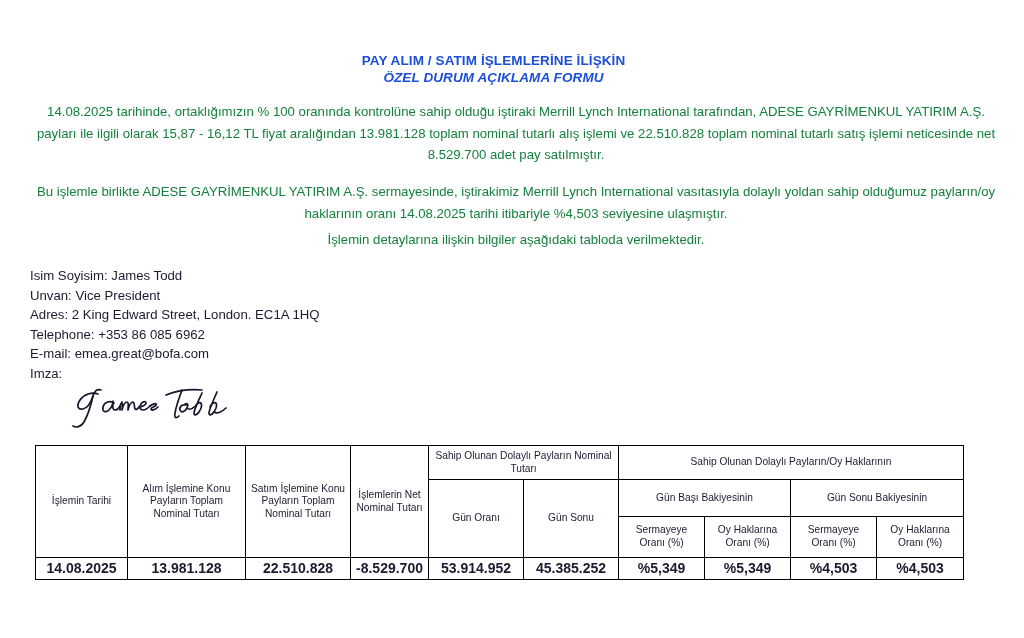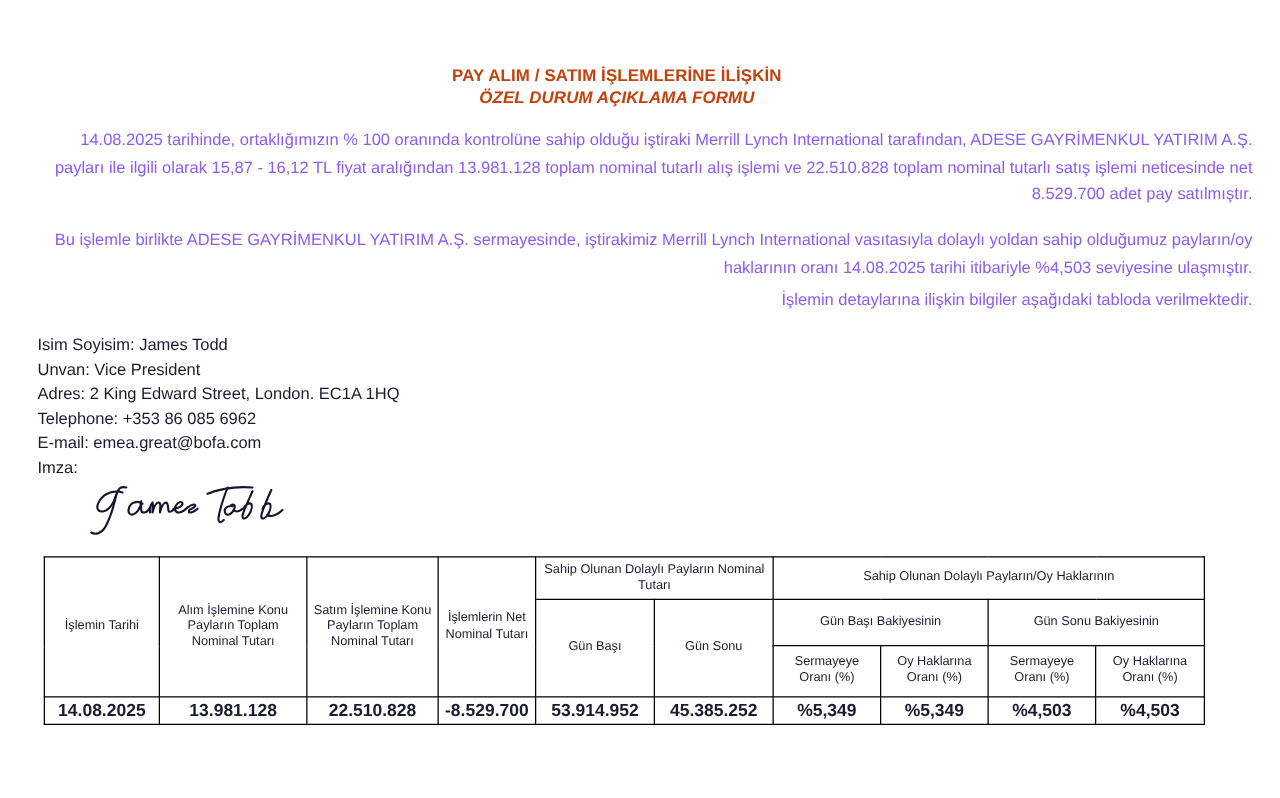--- a/index.html
+++ b/index.html
@@ -26,38 +26,38 @@
   .doc-title {
     position: absolute;
     left: 0;
     top: 52px;
     width: 987px;
     text-align: center;
     font-size: 13.5px;
     font-weight: bold;
     line-height: 17px;
     letter-spacing: 0.1px;
-    color: #c2410c;
+    color: #1d4ed8;
   }
   .doc-title .line2 {
     display: block;
     font-style: italic;
   }
 
   
   .body-block {
     position: absolute;
     left: 30px;
     width: 972px;
   }
   .para {
     font-size: 13.2px;
     line-height: 21.5px;
-    color: #8b5cf6;
-    text-align: right;
+    color: #15803d;
+    text-align: center;
     white-space: normal;
   }
   #para-1 { top: 101px; }
   #para-2 { top: 181px; }
   #para-3 { top: 229px; }
 
   
   .contact {
     position: absolute;
     left: 30px;
@@ -196,21 +196,21 @@
       <thead>
         <tr class="r1">
           <th class="tall-left" rowspan="3">İşlemin Tarihi</th>
           <th class="tall-left" rowspan="3">Alım İşlemine Konu Payların Toplam Nominal Tutarı</th>
           <th class="tall-left" rowspan="3">Satım İşlemine Konu Payların Toplam Nominal Tutarı</th>
           <th class="tall-left" rowspan="3">İşlemlerin Net Nominal Tutarı</th>
           <th colspan="2">Sahip Olunan Dolaylı Payların Nominal Tutarı</th>
           <th colspan="4">Sahip Olunan Dolaylı Payların/Oy Haklarının</th>
         </tr>
         <tr class="r2">
-          <th rowspan="2">Gün Başı</th>
+          <th rowspan="2">Gün Oranı</th>
           <th rowspan="2">Gün Sonu</th>
           <th colspan="2">Gün Başı Bakiyesinin</th>
           <th colspan="2">Gün Sonu Bakiyesinin</th>
         </tr>
         <tr class="r3">
           <th>Sermayeye Oranı (%)</th>
           <th>Oy Haklarına Oranı (%)</th>
           <th>Sermayeye Oranı (%)</th>
           <th>Oy Haklarına Oranı (%)</th>
         </tr>

